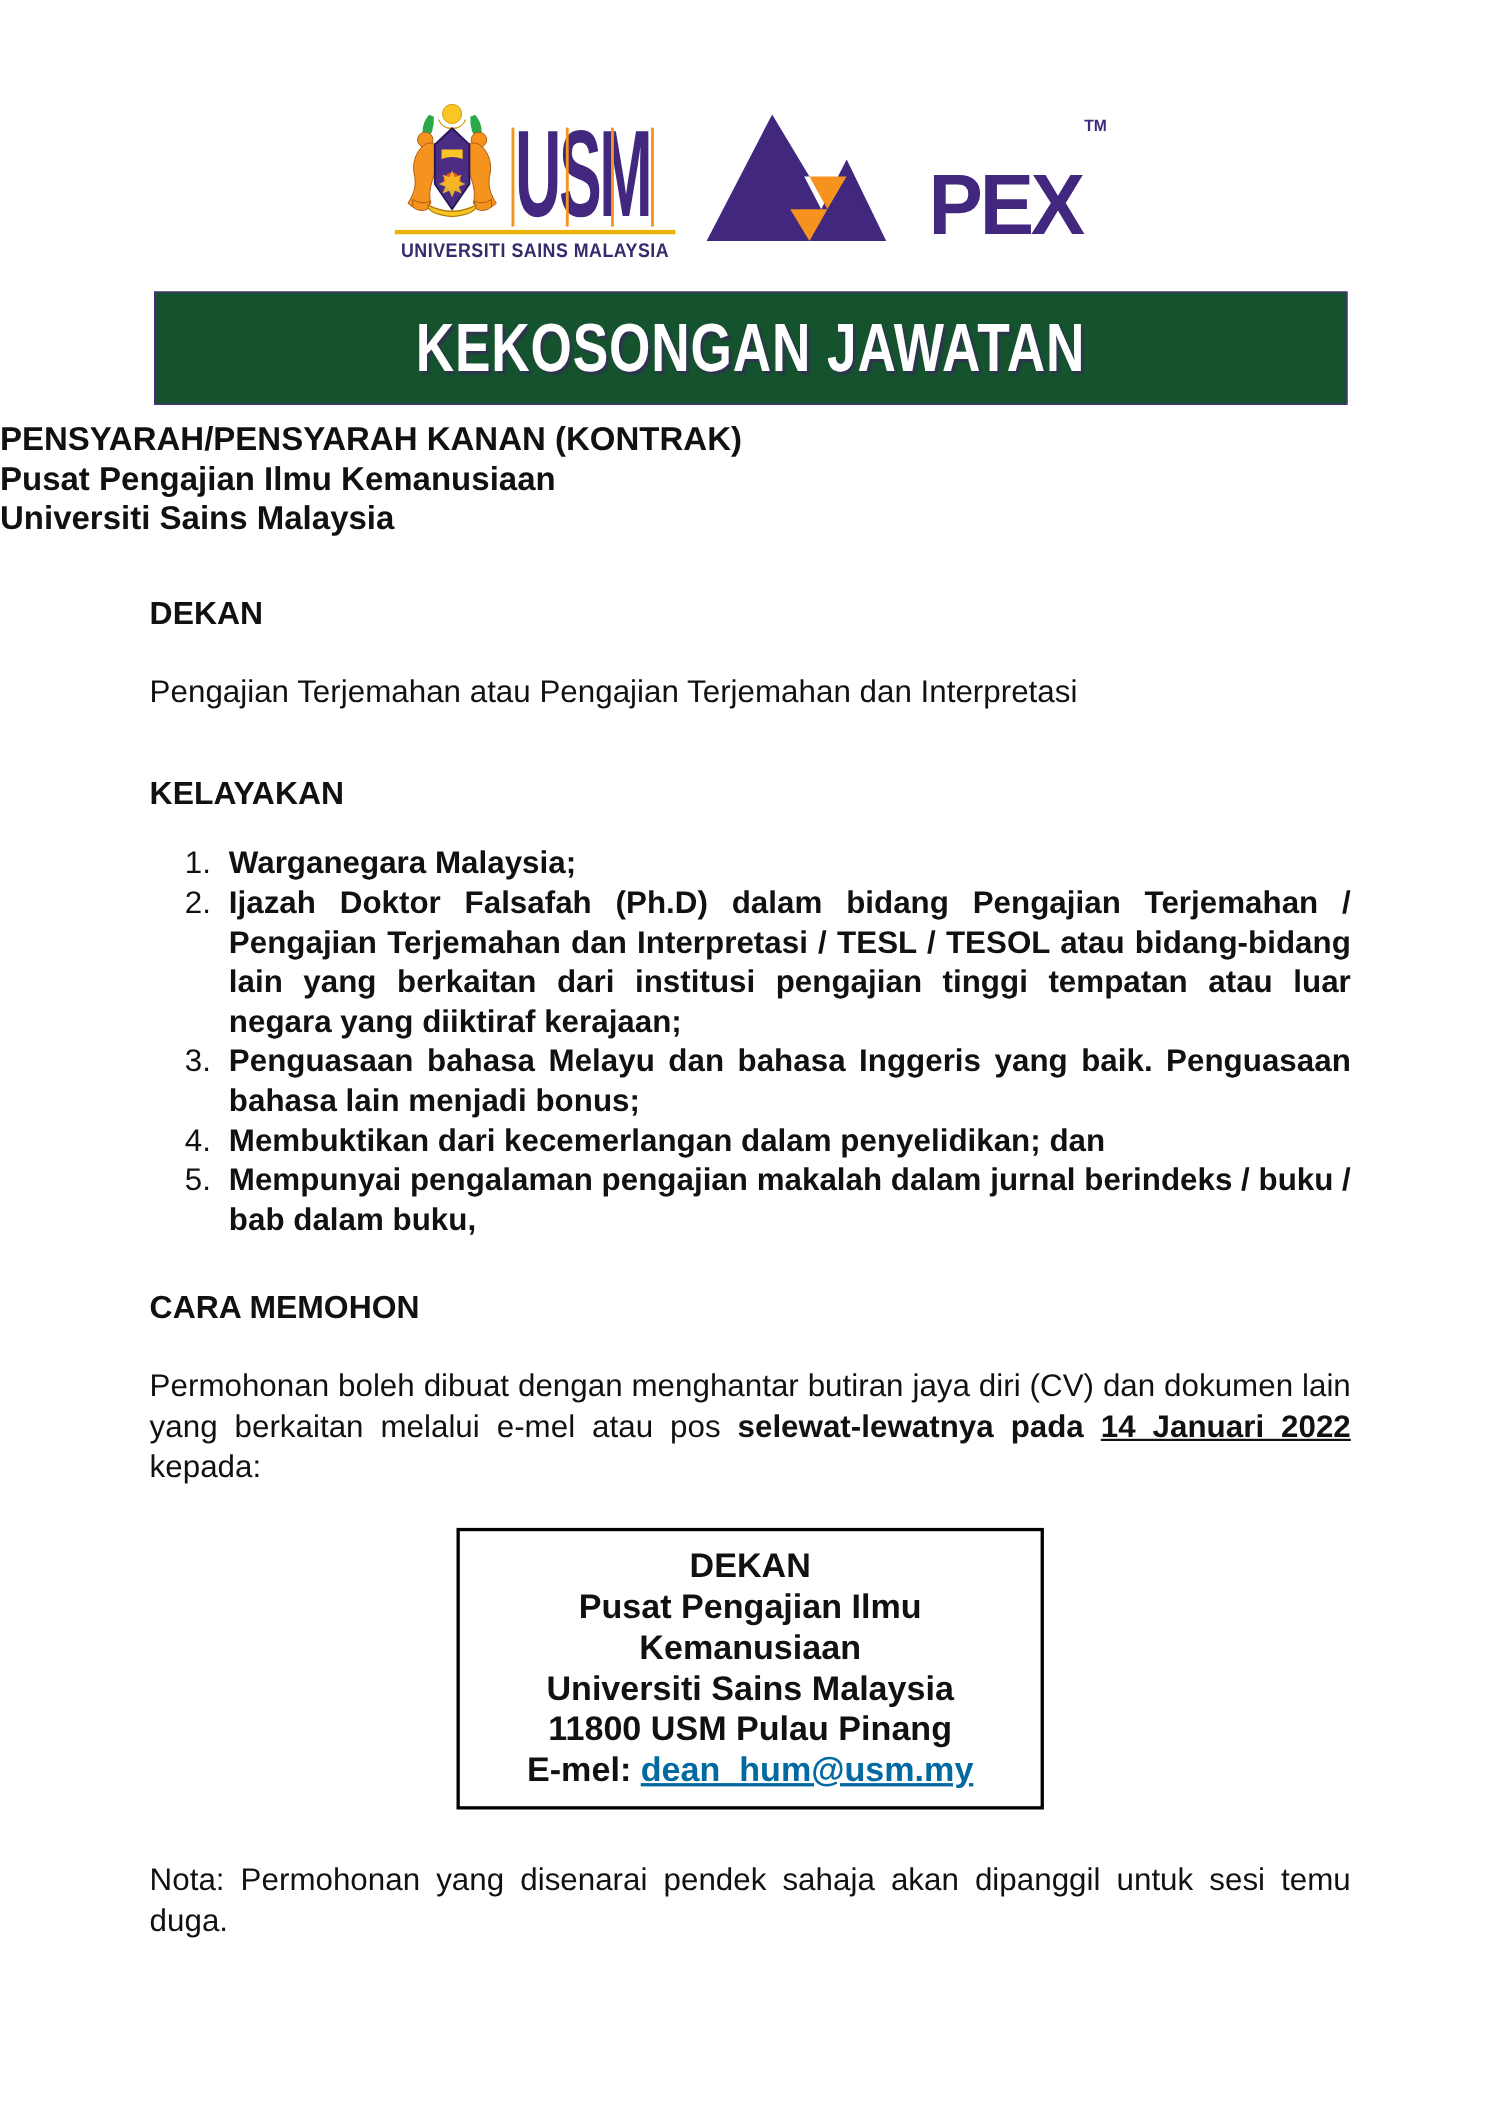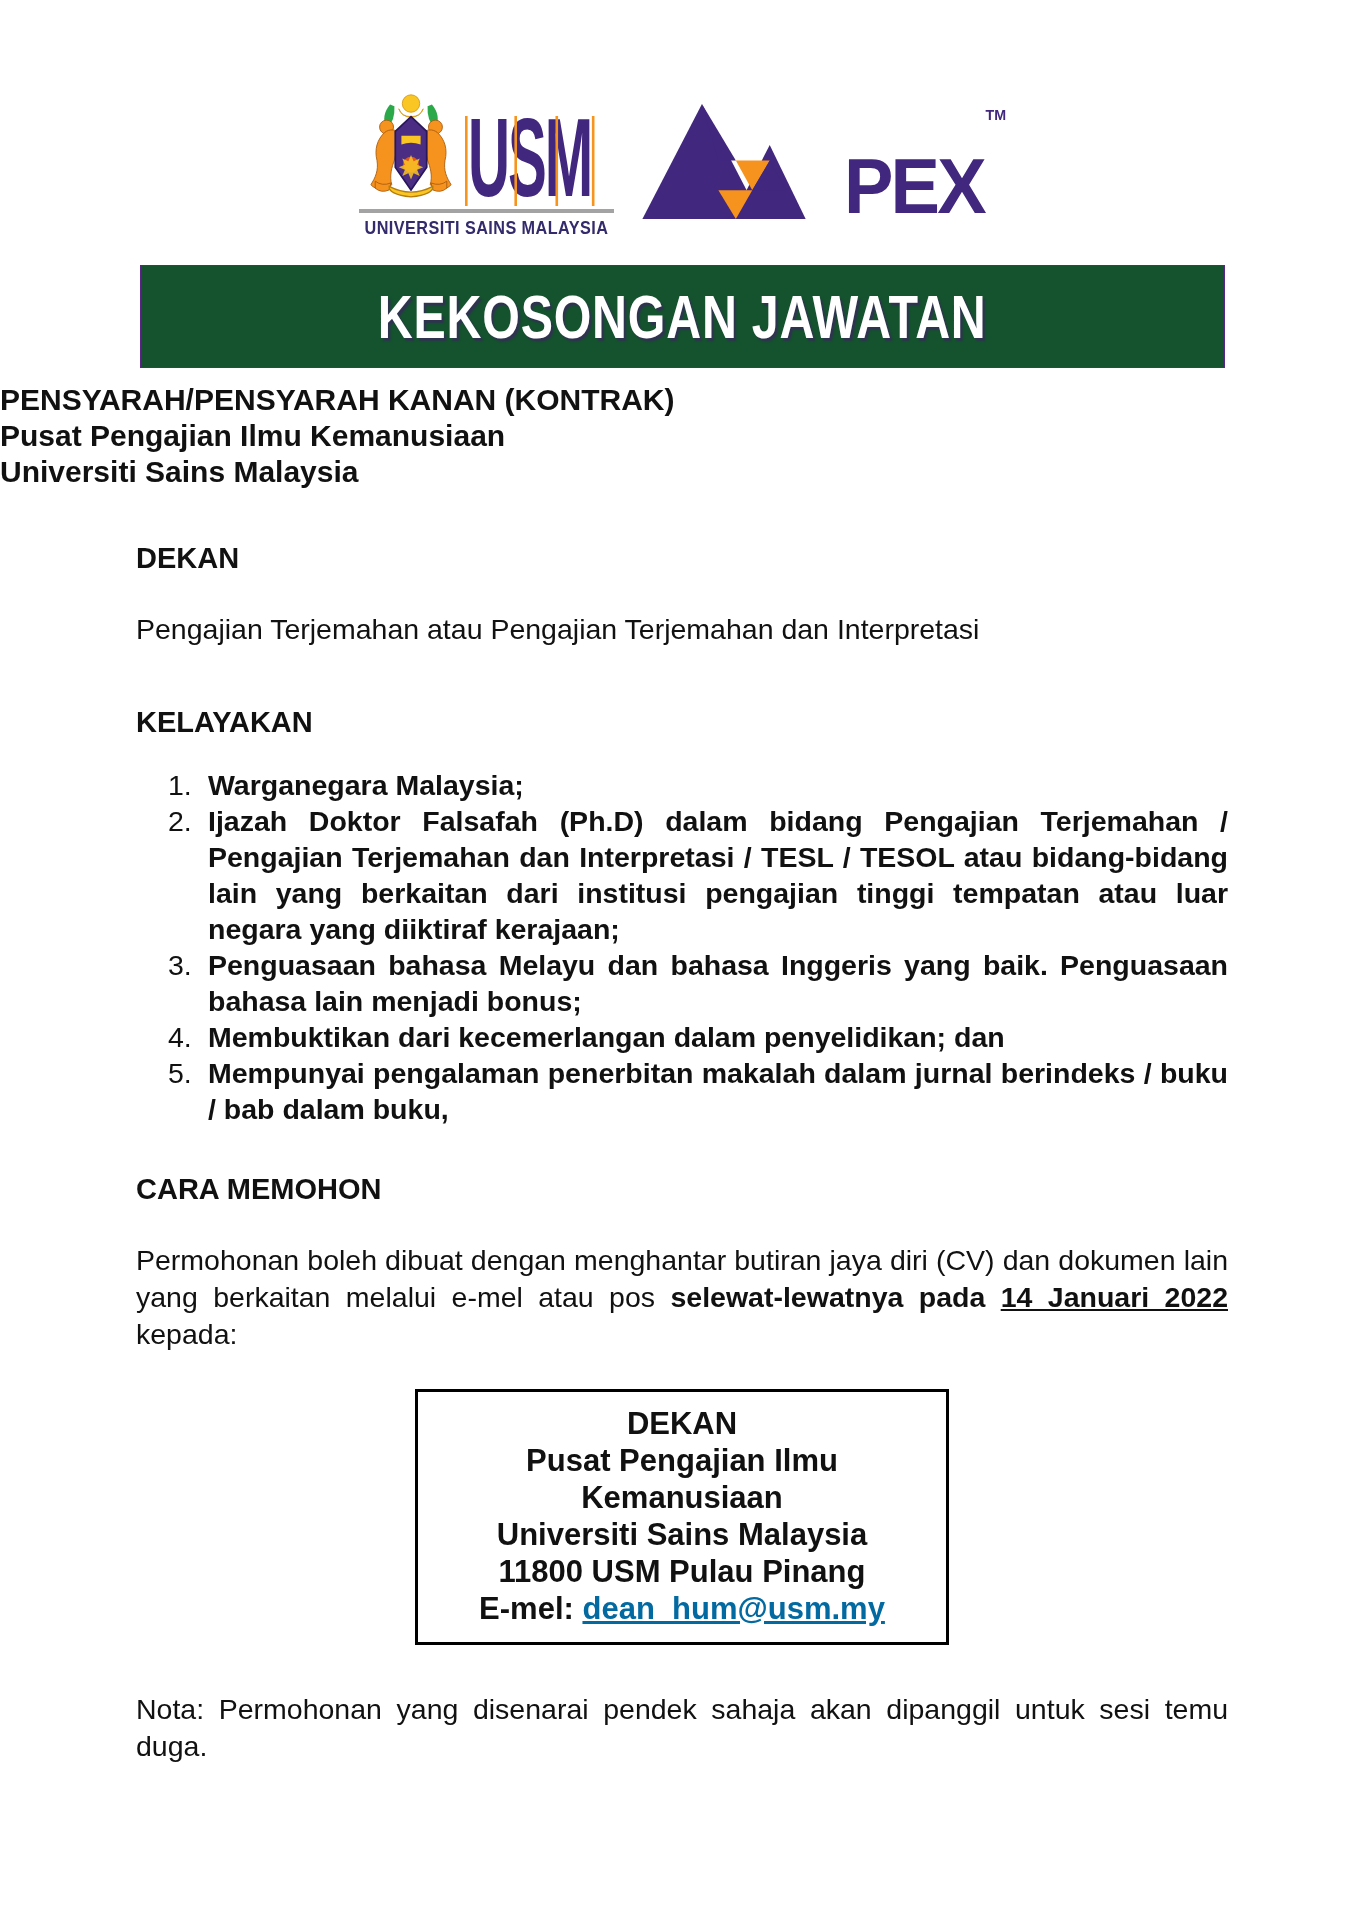--- a/index.html
+++ b/index.html
@@ -6,21 +6,21 @@
   html,body { background:#ffffff; }
   .page {
     position:relative; width:1365px; height:1921px; margin:0 auto;
     background:#ffffff; overflow:hidden;
     font-family:"Liberation Sans", sans-serif; color:#111;
   }
 
   
   .logo-row { display:flex; justify-content:center; align-items:flex-start; padding-top:84px; }
   .usm-block { display:flex; flex-direction:column; align-items:center; }
-  .crest-row { display:flex; align-items:flex-end; gap:6px; border-bottom:4px solid #a3a3a3; padding:0 4px 3px 4px; }
+  .crest-row { display:flex; align-items:flex-end; gap:6px; border-bottom:4px solid #eab308; padding:0 4px 3px 4px; }
   .usm-word {
     display:inline-block; font-size:112px; font-weight:800; color:#41277e;
     line-height:0.86; letter-spacing:-4px;
     transform:scaleX(0.52); transform-origin:left bottom; margin-right:-104px;
     position:relative; padding:0 6px;
   }
   .usm-word .obar { position:absolute; top:6px; bottom:0; width:5px; background:#f7941e; }
   .usm-word .obar.b1 { left:0; } .usm-word .obar.b2 { left:38%; }
   .usm-word .obar.b3 { left:70%; } .usm-word .obar.b4 { right:0; }
   .usm-caption {
@@ -162,21 +162,21 @@
       <div class="li-row">
         <span class="li-num">3.</span>
         <span class="li-txt">Penguasaan bahasa Melayu dan bahasa Inggeris yang baik. Penguasaan bahasa lain  menjadi bonus;</span>
       </div>
       <div class="li-row">
         <span class="li-num">4.</span>
         <span class="li-txt">Membuktikan dari kecemerlangan dalam penyelidikan; dan</span>
       </div>
       <div class="li-row">
         <span class="li-num">5.</span>
-        <span class="li-txt">Mempunyai pengalaman penerbitan makalah dalam jurnal berindeks / buku / bab dalam buku,</span>
+        <span class="li-txt">Mempunyai pengalaman pengajian makalah dalam jurnal berindeks / buku / bab dalam buku,</span>
       </div>
     </div>
 
     <div class="h-section h-cara">CARA MEMOHON</div>
     <p class="p-body p-cara"><span>Permohonan boleh dibuat dengan menghantar butiran jaya diri (CV) dan dokumen lain yang berkaitan melalui e-mel atau pos </span><span class="bold">selewat-lewatnya pada </span><span class="bold-underline">14 Januari 2022</span><span> kepada:</span></p>
 
     <div class="addr-box">
       <div>DEKAN</div>
       <div>Pusat Pengajian Ilmu Kemanusiaan</div>
       <div>Universiti Sains Malaysia</div>

